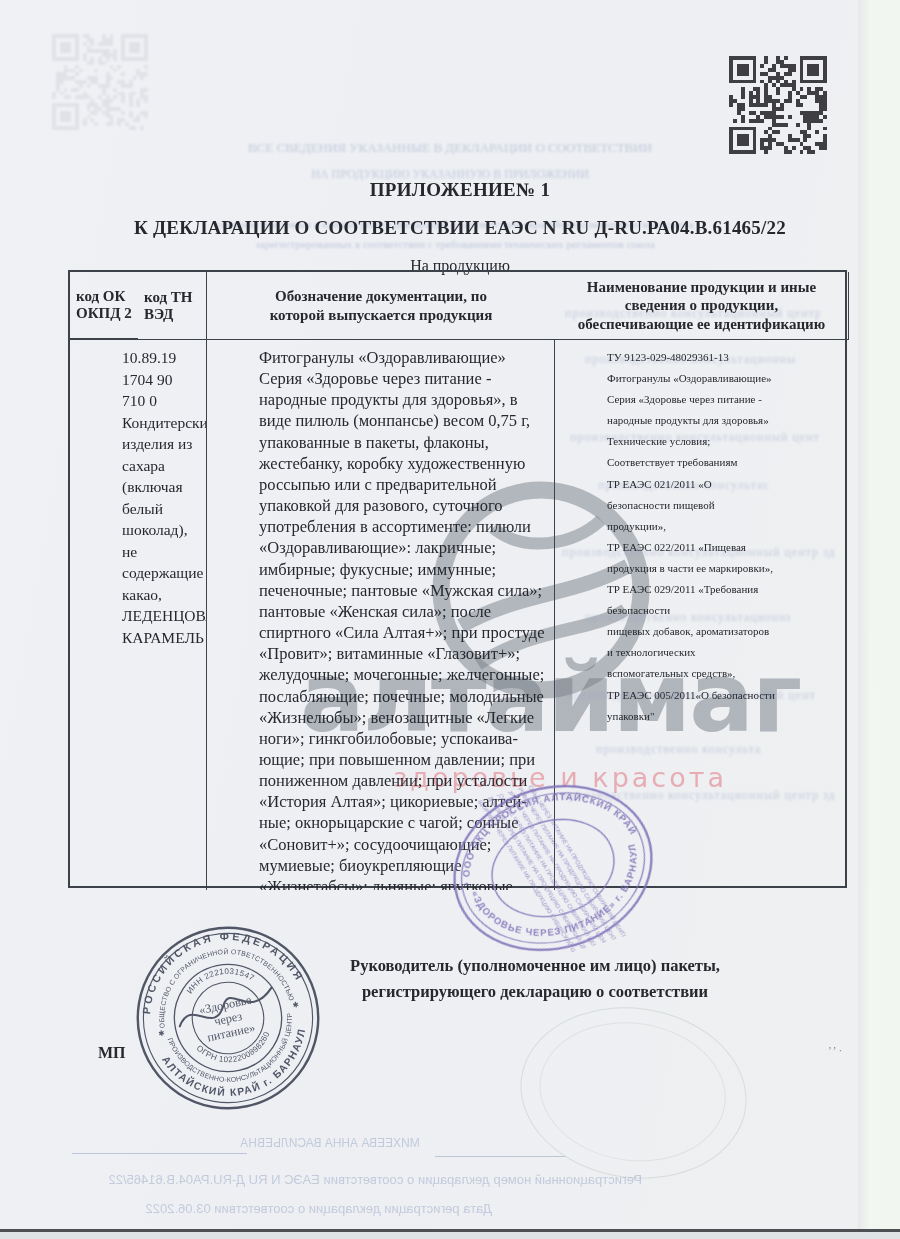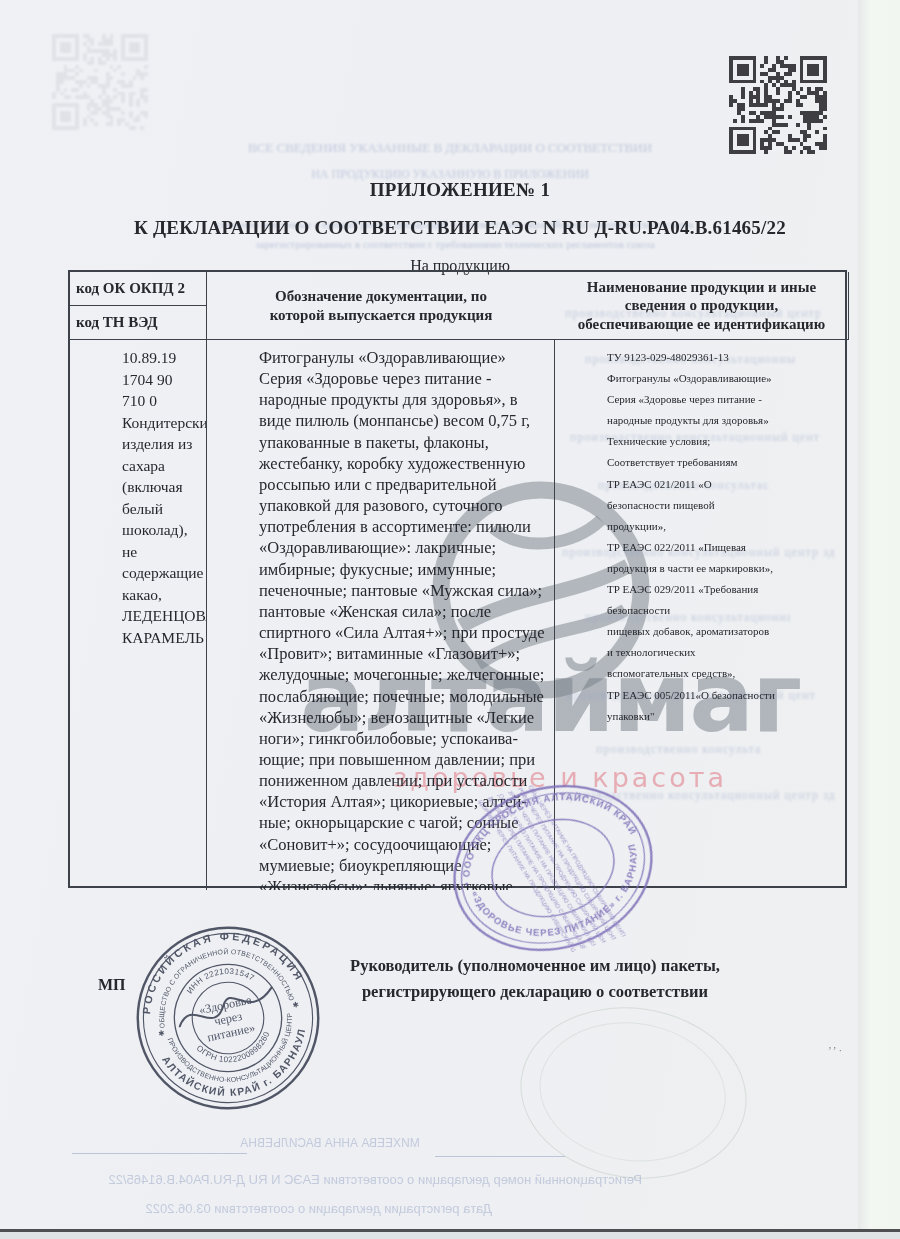--- a/index.html
+++ b/index.html
@@ -26,36 +26,36 @@
   .t2{font-weight:bold;font-size:19px;margin-top:16px;letter-spacing:.2px;}
   .t3{font-size:16px;margin-top:18px;}
   
   .doc-table{left:68px;top:270px;width:779px;height:618px;border:2px solid #3d414a;box-sizing:border-box;
              display:grid;grid-template-columns:137px 348px 294px;grid-template-rows:68px 550px;}
   .cell{border-right:1.6px solid #3d414a;border-bottom:1.6px solid #3d414a;box-sizing:border-box;overflow:hidden;}
   .cell.last-col{border-right:none;}
   .cell.last-row{border-bottom:none;margin-left:43px;}
   .hdr{font-weight:bold;font-size:15px;line-height:1.22;display:flex;align-items:center;justify-content:center;
        text-align:center;white-space:pre-line;padding:2px 6px;}
-  .hdr-split{display:flex;flex-direction:column;padding:0;}
+  .hdr-split{display:flex;flex-direction:row;padding:0;}
   .hdr-split > div{flex:1;display:flex;align-items:center;padding:2px 6px;font-weight:bold;font-size:15px;}
   .hdr-split > div:first-child{border-bottom:1.6px solid #3d414a;}
   .body-text{white-space:pre-line;padding:7px 8px 0 9px;}
   .codes{font-size:15.5px;line-height:21.5px;}
   .product{font-size:16.5px;line-height:21.15px;}
   .docs{font-size:11px;line-height:21.1px;}
   
   .wm-word{left:300px;top:642px;font-family:"DejaVu Sans",sans-serif;font-weight:bold;
            font-size:96px;letter-spacing:-2px;color:rgba(116,123,133,.5);}
   .wm-slogan{left:393px;top:762px;font-family:"DejaVu Sans",sans-serif;
              font-size:27px;letter-spacing:3px;color:rgba(226,128,140,.6);}
   
   .foot-head{left:305px;top:953px;width:460px;text-align:center;font-weight:bold;
              font-size:16.5px;line-height:1.6;white-space:pre-line;}
-  .mp{left:98px;top:976px;font-weight:bold;font-size:16px;}
+  .mp{left:98px;top:1044px;font-weight:bold;font-size:16px;}
   .stray{left:828px;top:1044px;font-size:11px;color:rgba(60,60,72,.65);letter-spacing:2px;}
   
   .stamp-black{left:134px;top:924px;width:188px;height:188px;transform:rotate(-12deg);opacity:.84;}
   .stamp-purple{left:446px;top:782px;width:214px;height:172px;transform:rotate(-17deg);opacity:.85;
                 filter:blur(.25px);}
   .ghost-stamp{left:520px;top:1008px;width:225px;height:168px;border-radius:50%;
                border:1.5px solid rgba(150,170,148,.26);transform:rotate(8deg);}
   .ghost-stamp-inner{left:18px;top:14px;width:185px;height:136px;border-radius:50%;
                border:1px solid rgba(150,170,148,.18);}
   .ghost-qr{left:52px;top:30px;width:96px;height:104px;opacity:.09;filter:blur(.8px);}

